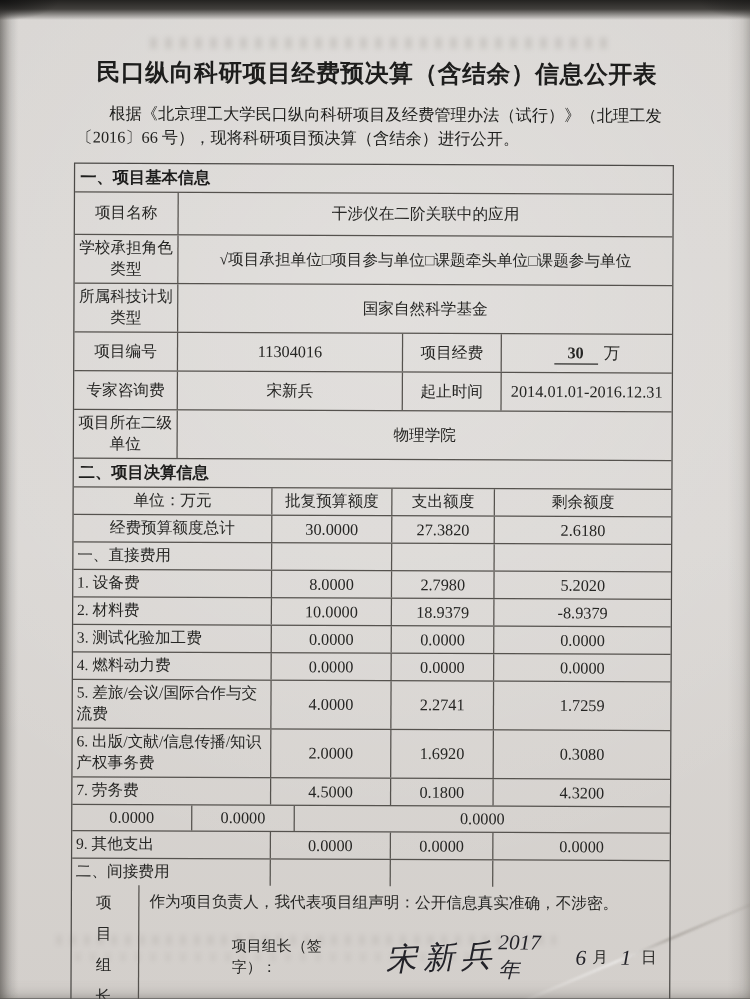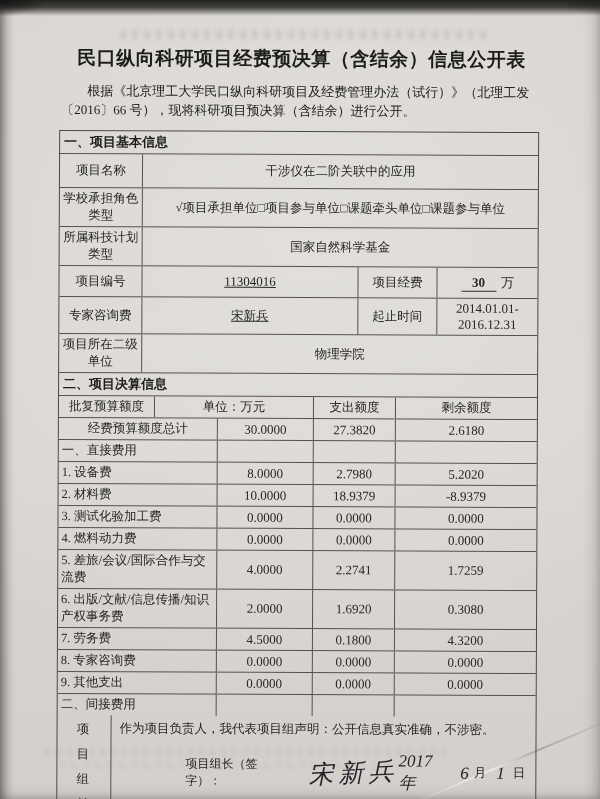--- a/index.html
+++ b/index.html
@@ -67,21 +67,21 @@
     font-weight:bold;font-size:13px;color:#1e1e1d;
     padding:2px 4px;min-height:14px;align-items:center;
   }
   .c{border-right:1px solid #55524e;display:flex;align-items:center;box-sizing:border-box;padding:2px 3px;}
   .c:last-child{border-right:none;}
   .lab{justify-content:center;text-align:center;}
   .cen{justify-content:center;text-align:center;}
   .left{justify-content:flex-start;text-align:left;}
   .grow{flex:1;}
   .w83{width:83px;flex:none;}
-  .w204{width:216px;flex:none;text-decoration:underline;}
+  .w204{width:180px;flex:none;}
   .w62{width:79px;flex:none;}
   .w54{width:54px;flex:none;}
   .h33{min-height:33px;}
   .h37{min-height:37px;}
   .h35{min-height:35px;}
   .h30{min-height:30px;}
   .h28{min-height:28px;}
   .num{font-size:13px;}
   .uline{border-bottom:1px solid #2e2e2c;padding:0 11px;margin-right:5px;font-weight:bold;}
 
@@ -172,22 +172,22 @@
         <div class="c lab w83">项目所在二级单位</div>
         <div class="c cen grow">物理学院</div>
       </div>
 
       <div class="r sech">
         <span>二、项目决算信息</span>
       </div>
 
       <div id="budget-rows">
           <div class="r bh">
+            <div class="c cen bw1">单位：万元</div>
             <div class="c cen bw2">批复预算额度</div>
-            <div class="c cen bw1">单位：万元</div>
             <div class="c cen bw3">支出额度</div>
             <div class="c cen grow">剩余额度</div>
           </div>
           <div class="r brow">
             <div class="c cen bw1">经费预算额度总计</div>
             <div class="c cen bw2 num">30.0000</div>
             <div class="c cen bw3 num">27.3820</div>
             <div class="c cen grow num">2.6180</div>
           </div>
           <div class="r brow">
@@ -232,21 +232,20 @@
             <div class="c cen bw3 num">1.6920</div>
             <div class="c cen grow num">0.3080</div>
           </div>
           <div class="r brow">
             <div class="c left bw1 blab">7. 劳务费</div>
             <div class="c cen bw2 num">4.5000</div>
             <div class="c cen bw3 num">0.1800</div>
             <div class="c cen grow num">4.3200</div>
           </div>
           <div class="r brow">
-            <div class="c left bw1 blab">8. 专家咨询费</div>
             <div class="c cen bw2 num">0.0000</div>
             <div class="c cen bw3 num">0.0000</div>
             <div class="c cen grow num">0.0000</div>
           </div>
           <div class="r brow">
             <div class="c left bw1 blab">9. 其他支出</div>
             <div class="c cen bw2 num">0.0000</div>
             <div class="c cen bw3 num">0.0000</div>
             <div class="c cen grow num">0.0000</div>
           </div>

